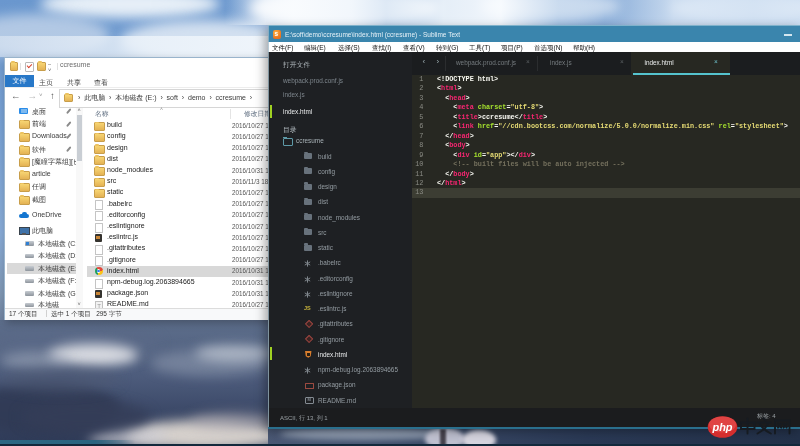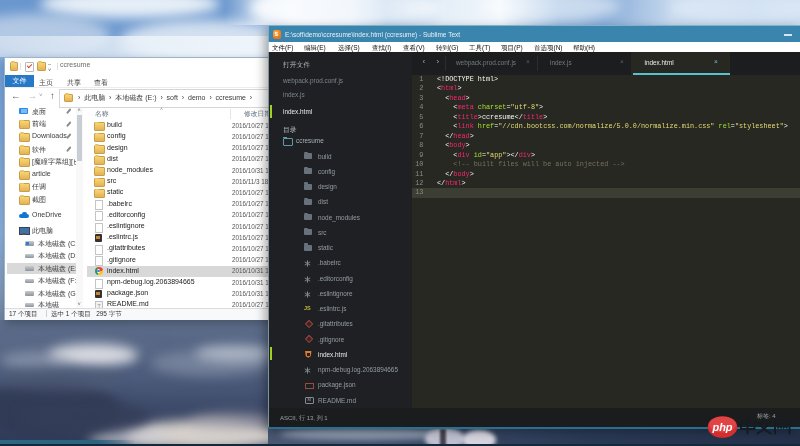--- a/index.html
+++ b/index.html
@@ -318,21 +318,21 @@
 5
 6
 7
 8
 9
 10
 11
 12
 13</div>
     <style>.w{color:#f8f8f2}.p{color:#f92672}.g{color:#a6e22e}.y{color:#e6db74}.c{color:#75715e}</style>
-      <pre id="code" class="ab" style="left:25px;top:23px;margin:0;font-family:'Liberation Mono',monospace;font-size:6.8px;line-height:9.45px;color:#f8f8f2;"><span class="w">&lt;!DOCTYPE html&gt;</span>
+      <pre id="code" class="ab" style="left:25px;top:23px;margin:0;font-family:'Liberation Mono',monospace;font-size:6.8px;line-height:9.45px;color:#f8f8f2;font-weight:bold;"><span class="w">&lt;!DOCTYPE html&gt;</span>
 <span class="w">&lt;</span><span class="p">html</span><span class="w">&gt;</span>
   <span class="w">&lt;</span><span class="p">head</span><span class="w">&gt;</span>
     <span class="w">&lt;</span><span class="p">meta</span> <span class="g">charset</span><span class="w">=</span><span class="y">"utf-8"</span><span class="w">&gt;</span>
     <span class="w">&lt;</span><span class="p">title</span><span class="w">&gt;</span>ccresume<span class="w">&lt;/</span><span class="p">title</span><span class="w">&gt;</span>
     <span class="w">&lt;</span><span class="p">link</span> <span class="g">href</span><span class="w">=</span><span class="y">"//cdn.bootcss.com/normalize/5.0.0/normalize.min.css"</span> <span class="g">rel</span><span class="w">=</span><span class="y">"stylesheet"</span><span class="w">&gt;</span>
   <span class="w">&lt;/</span><span class="p">head</span><span class="w">&gt;</span>
   <span class="w">&lt;</span><span class="p">body</span><span class="w">&gt;</span>
     <span class="w">&lt;</span><span class="p">div</span> <span class="g">id</span><span class="w">=</span><span class="y">"app"</span><span class="w">&gt;&lt;/</span><span class="p">div</span><span class="w">&gt;</span>
     <span class="c">&lt;!-- built files will be auto injected --&gt;</span>
   <span class="w">&lt;/</span><span class="p">body</span><span class="w">&gt;</span>

